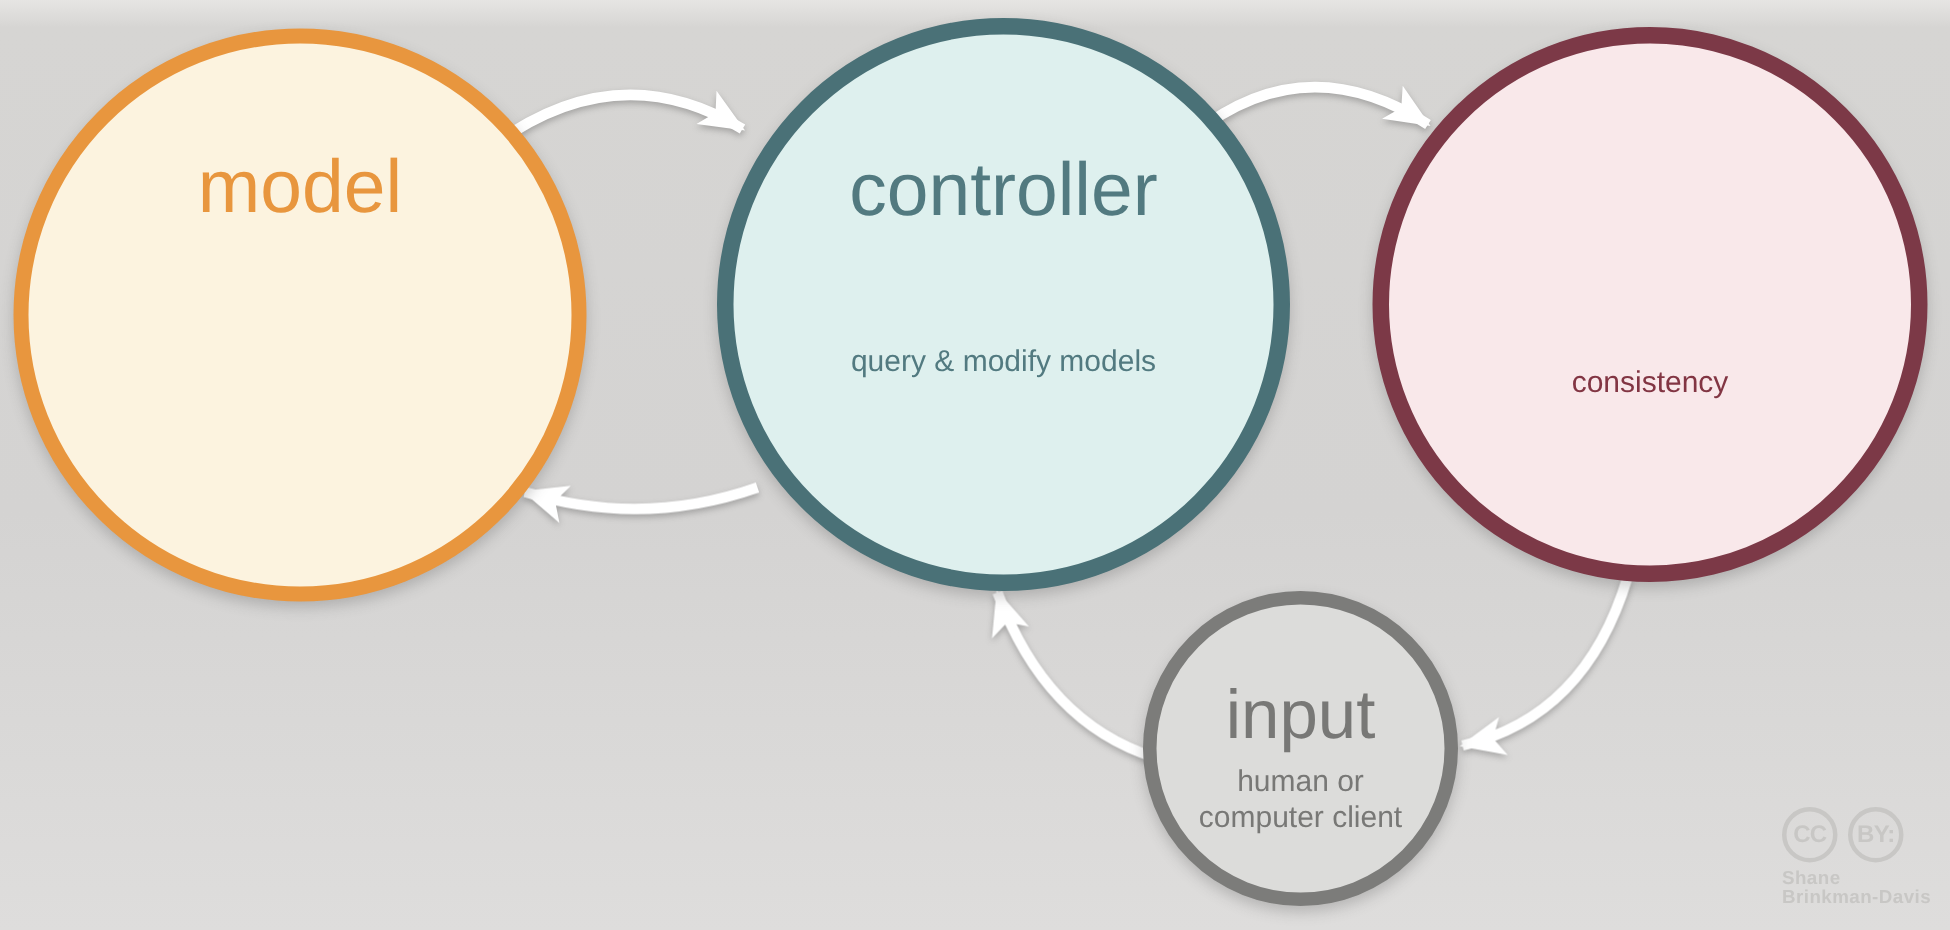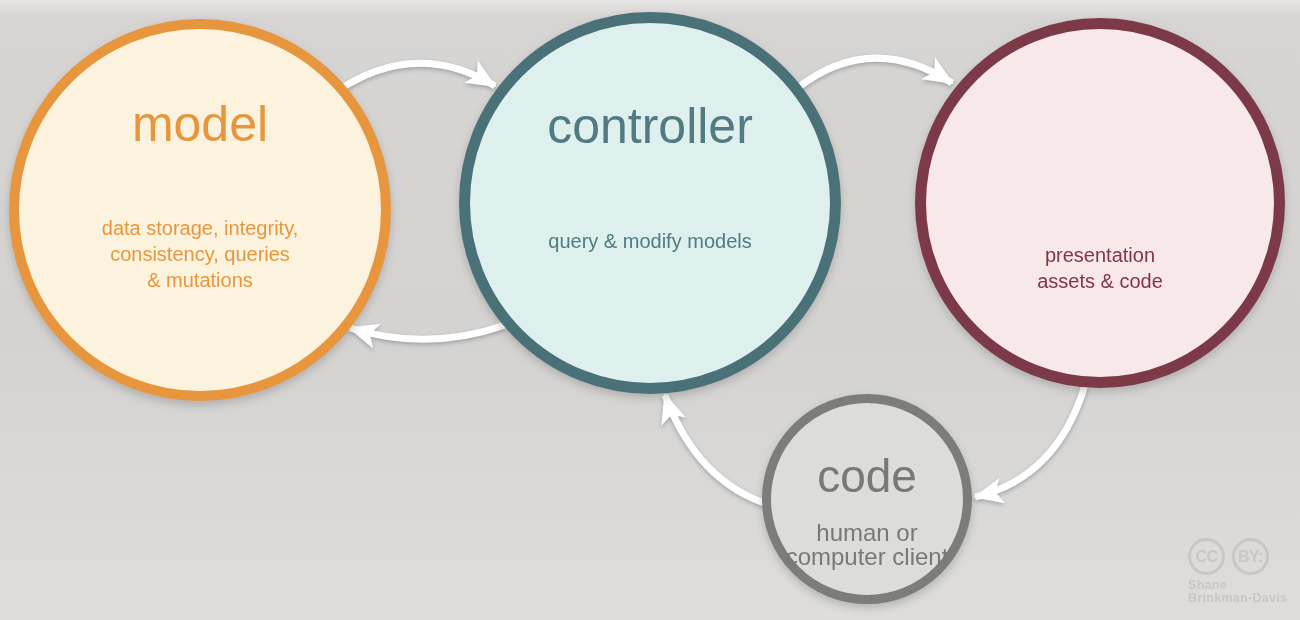--- a/index.html
+++ b/index.html
@@ -25,31 +25,31 @@
     box-shadow:0 4px 9px rgba(80,80,80,0.28);
   }
   .node .title{position:absolute;left:0;width:100%;font-size:50px;line-height:54px;font-weight:400;}
   .node .desc{position:absolute;left:0;width:100%;font-size:20px;line-height:26px;}
   .node{border-style:solid;border-color:var(--b);background:var(--f);color:var(--t);}
 
   .node-model{left:9px;top:19px;width:382px;height:382px;border-width:10px;}
   .node-model .title{top:68px;}
   .node-model .desc{top:186px;}
 
-  .node-controller{left:459px;top:12px;width:382px;height:382px;border-width:11px;}
+  .node-controller{left:478px;top:12px;width:382px;height:382px;border-width:11px;}
   .node-controller .title{top:76px;}
   .node-controller .desc{top:205px;}
 
   .node-view{left:915px;top:18px;width:370px;height:370px;border-width:11px;}
   .node-view .title{top:70px;}
   .node-view .desc{top:213px;}
 
   .node-user{left:762px;top:394px;width:210px;height:210px;border-width:9px;}
   .node-user .title{top:48px;font-size:46px;line-height:50px;}
-  .node-user .desc{top:118px;font-size:24px;line-height:24px;}
+  .node-user .desc{top:106px;font-size:20px;line-height:24px;}
 
   
   .credit{position:absolute;left:1188px;top:538px;z-index:3;color:#c8c7c5;}
   .credit .badges{display:flex;gap:7px;}
   .badge{
     width:37px;height:37px;border-radius:50%;
     border:3.5px solid #c8c7c5;box-sizing:border-box;
     display:flex;align-items:center;justify-content:center;
     font-weight:bold;font-size:16px;letter-spacing:-0.5px;
   }
@@ -75,43 +75,37 @@
       <path d="M 1085 385 Q 1057 478 975 497"></path>
       <polygon points="2,0 -28,13 -21,0 -28,-13" transform="translate(975,497) rotate(167)"></polygon>
 
       <path d="M 770 505 Q 697 482 665 395"></path>
       <polygon points="2,0 -28,13 -21,0 -28,-13" transform="translate(665,395) rotate(252)"></polygon>
     </g>
   </svg>
 
   <div class="node node-model" style="--b: #e8963e; --f: #fcf3df; --t: #e8963e;">
     <div class="title">model</div>
-    <div class="desc">
-      <div>data storage, integrity,</div>
-      <div>consistency, queries</div>
-      <div>&amp; mutations</div>
-    </div>
   </div>
 
   <div class="node node-controller" style="--b: #4a7177; --f: #def0ee; --t: #527a80;">
     <div class="title">controller</div>
     <div class="desc">
       <div>query &amp; modify models</div>
     </div>
   </div>
 
   <div class="node node-view" style="--b: #7c3947; --f: #f9e8ea; --t: #823543;">
     <div class="desc">
-      <div>presentation</div>
-      <div>assets &amp; code</div>
+      <div>consistency</div>
     </div>
   </div>
 
   <div class="node node-user" style="--b: #7c7c7a; --f: #dcdcda; --t: #787876;">
-    <div class="title">code</div>
+    <div class="title">input</div>
     <div class="desc">
       <div>human or</div>
       <div>computer client</div>
     </div>
   </div>
 
   <div class="credit">
     <div class="badges">
       <span class="badge">CC</span>
       <span class="badge">BY:</span>

